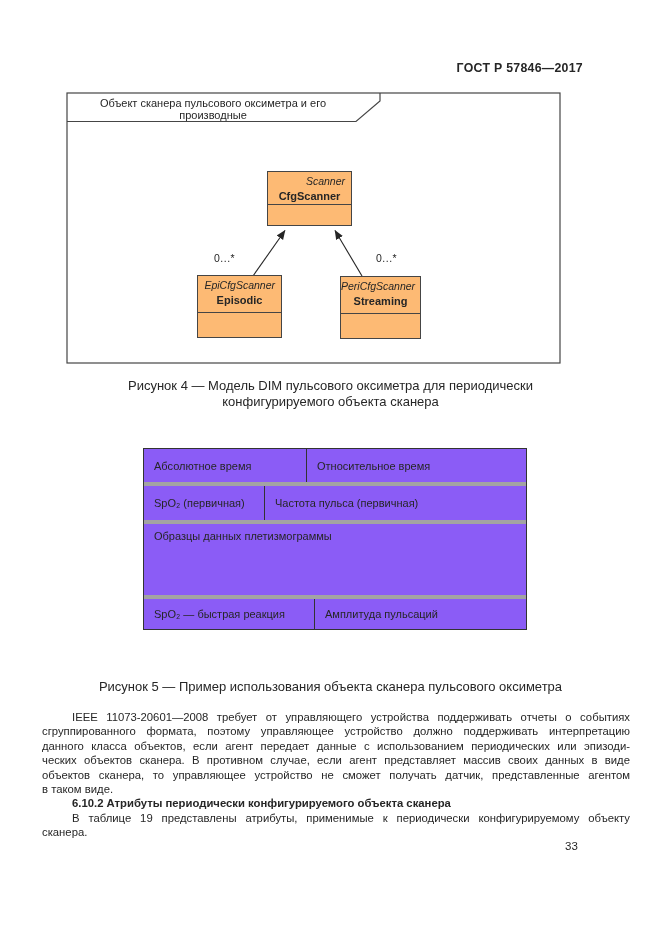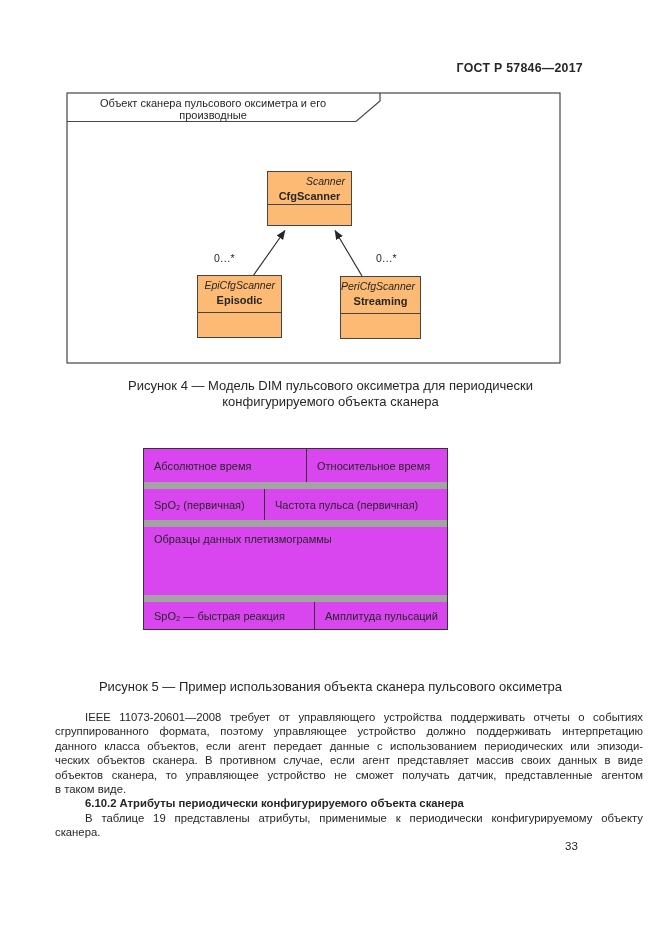--- a/index.html
+++ b/index.html
@@ -17,30 +17,30 @@
 
   .uml-class { position:absolute; background:#fdba74; border:1px solid #454545; box-sizing:border-box; }
   .uml-class .stereo { font-style:italic; font-size:10.5px; text-align:right; padding:3px 6px 0 0; white-space:nowrap; }
   .uml-class .cname  { font-weight:bold; font-size:11px; text-align:center; padding-top:3px; white-space:nowrap; }
   .uml-class .head   { box-sizing:border-box; }
   .uml-class .compart { border-top:1px solid #454545; }
   .mult { position:absolute; font-size:10.5px; letter-spacing:.5px; }
 
   .caption { position:absolute; left:0; width:661px; text-align:center; font-size:13px; line-height:16px; }
 
-  .ftable { position:absolute; left:143px; top:448px; width:305px;
-    border:1px solid #333; background:#d946ef; box-sizing:border-box; }
+  .ftable { position:absolute; left:143px; top:448px; width:384px;
+    border:1px solid #333; background:#8b5cf6; box-sizing:border-box; }
   .frow { display:flex; box-sizing:border-box; }
-  .frow + .frow { border-top:7px solid #a3a3a3; }
+  .frow + .frow { border-top:4px solid #a3a3a3; }
   .fcell { display:flex; align-items:center; padding-left:10px; font-size:11px; box-sizing:border-box; }
   .fcell.first { border-right:1px solid #333; }
   .fcell.rest { flex:1; }
   .fcell.top { align-items:flex-start; padding-top:6px; }
 
-  .bodytext { position:absolute; left:55px; top:710px; width:588px;
+  .bodytext { position:absolute; left:42px; top:710px; width:588px;
     font-size:11.3px; line-height:14.4px; }
   .ln { text-align:justify; text-align-last:justify; }
   .ln.lastline { text-align:right; text-align-last:left; }
   .ln.indent { text-indent:30px; }
   .ln.heading { font-weight:bold; text-align:left; text-align-last:left; text-indent:30px; }
 
   .pnum { left:565px; top:840px; font-size:11.5px; }
 </style>
 </head>
 <body>

